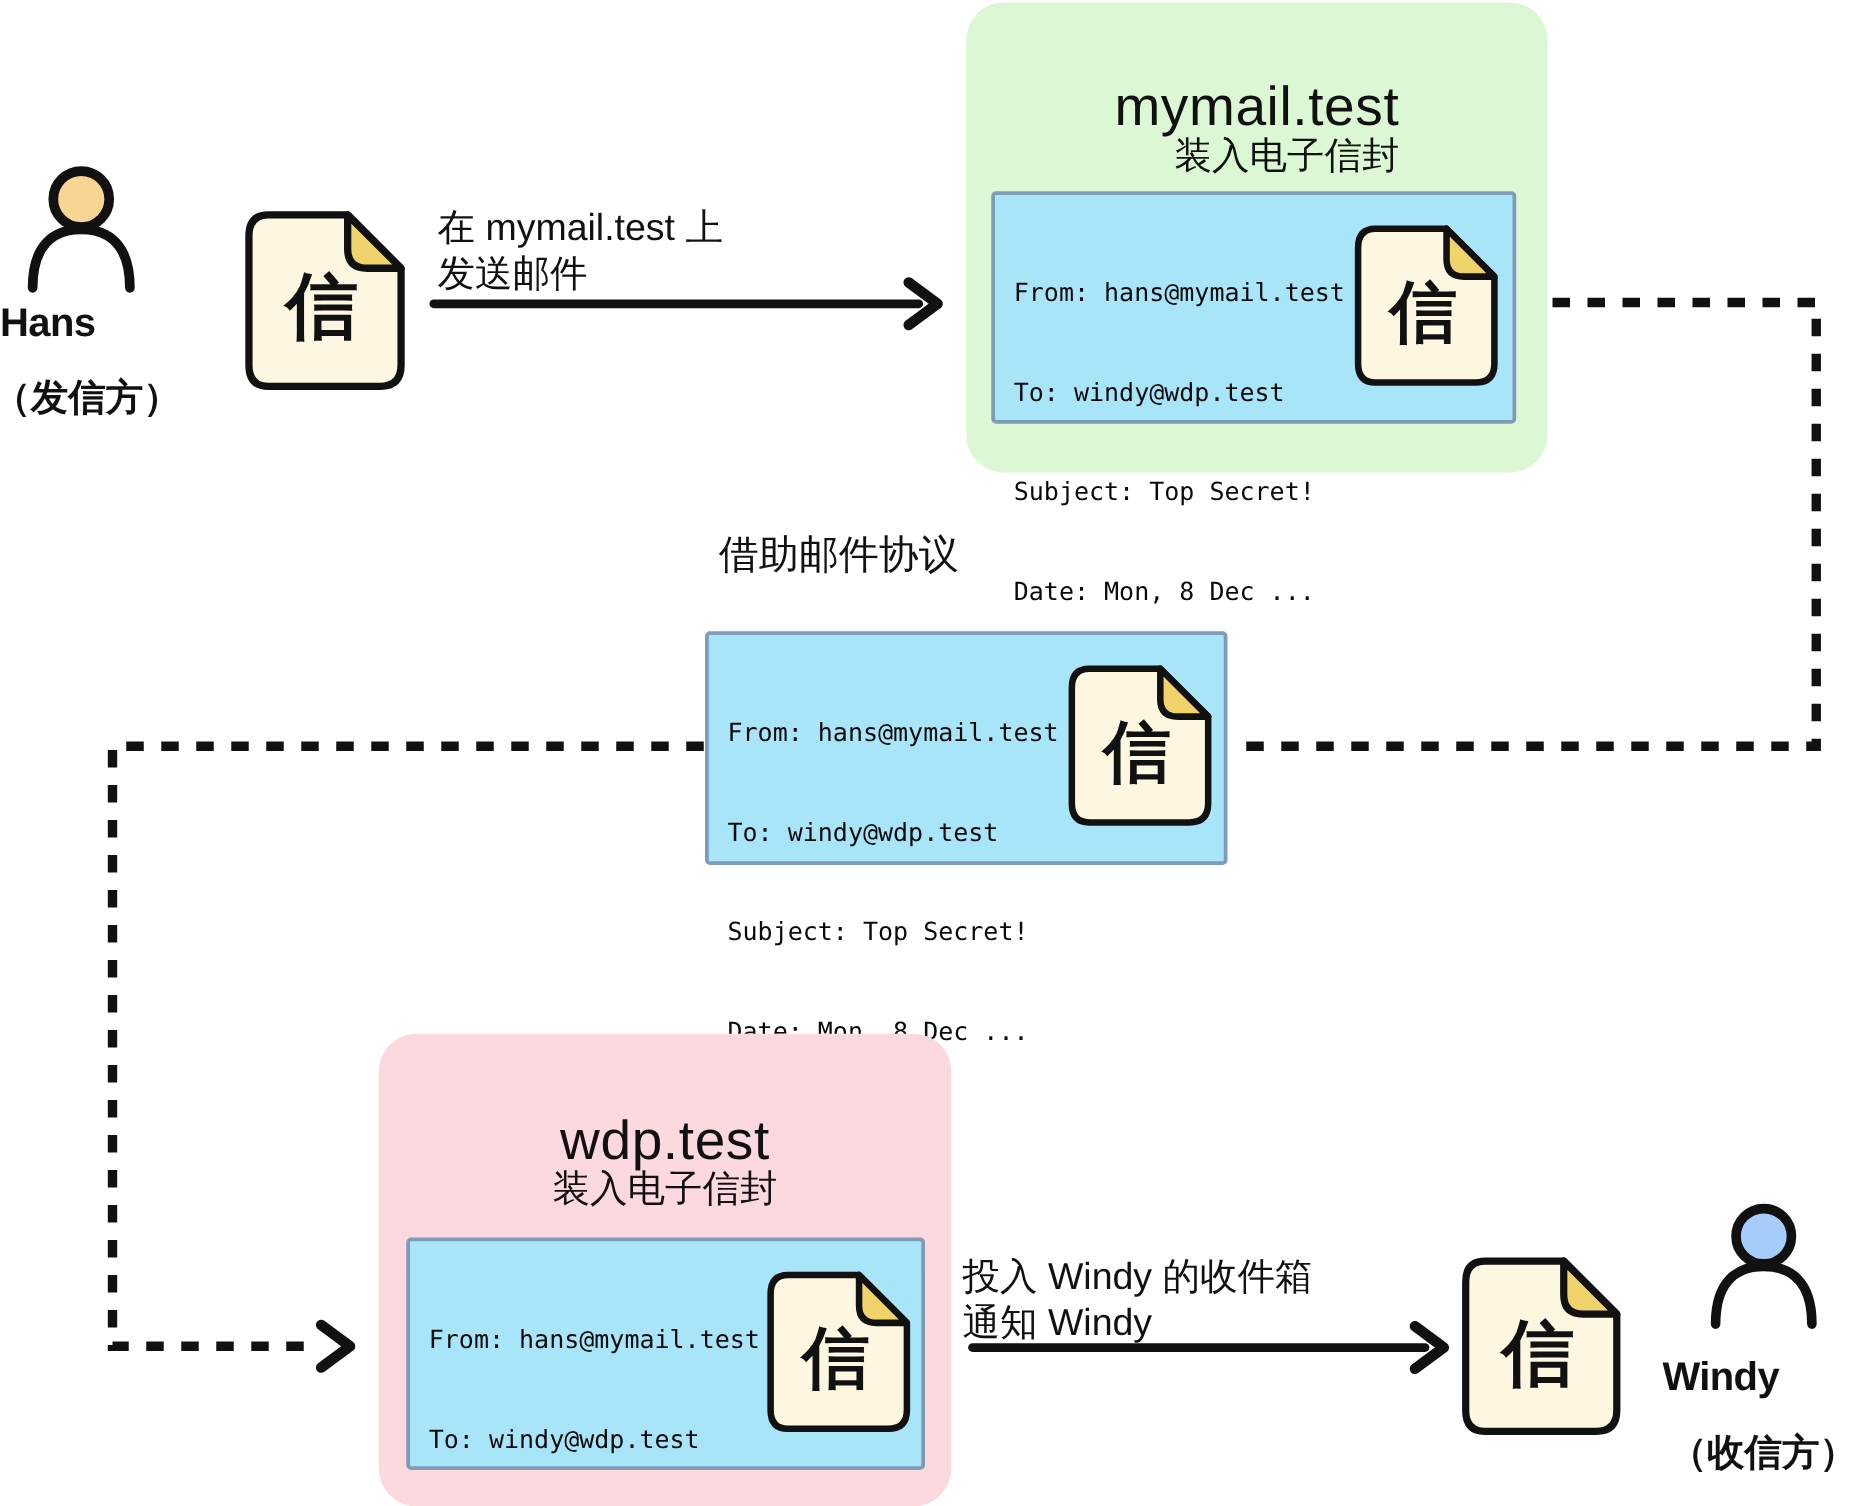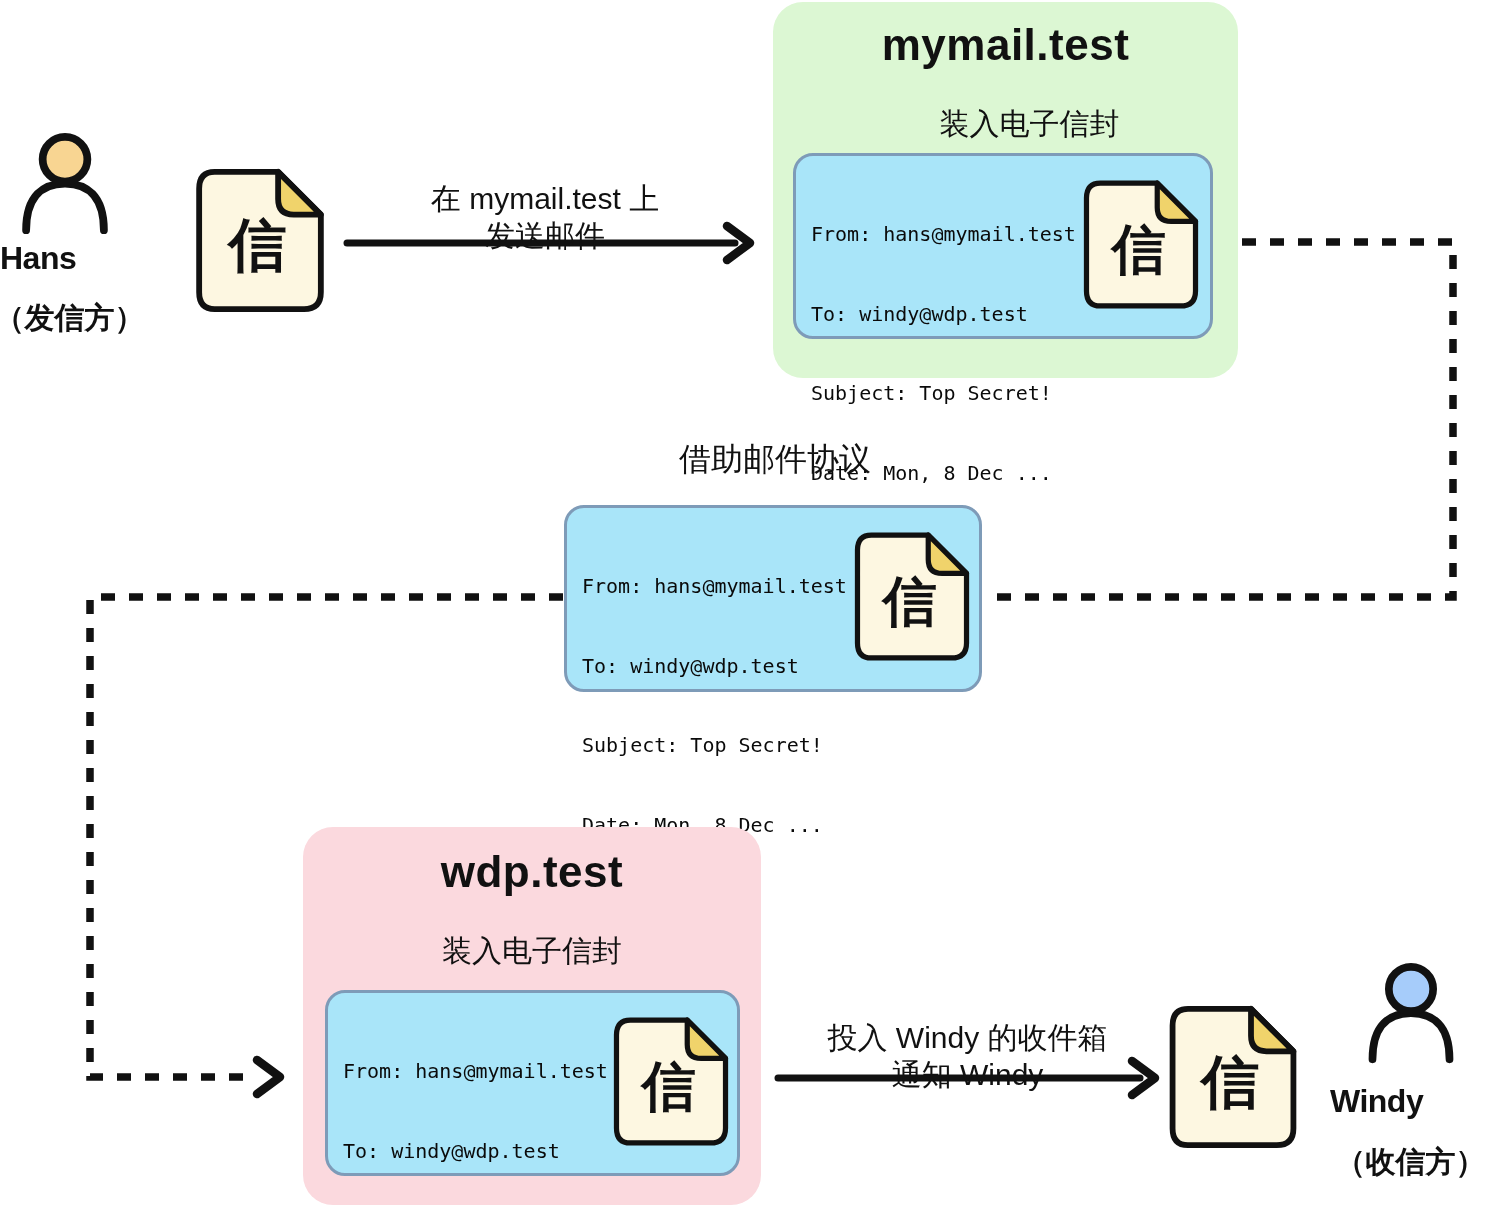--- a/index.html
+++ b/index.html
@@ -29,38 +29,39 @@
     position: absolute;
     border-radius: 30px;
   }
   .server-box.green { background: #DCF7D3; }
   .server-box.pink  { background: #FBD9DE; }
   .server-title {
     position: absolute;
     left: 0; width: 100%;
     text-align: center;
     font-size: 44px;
-    font-weight: 700;
+    font-weight: 400;
     letter-spacing: 0.5px;
+    margin-top: 41px;
   }
   .server-subtitle {
     position: absolute;
     left: 0; width: 100%;
     text-align: center;
     font-size: 30px;
     font-weight: 500;
   }
 
   
   .env-card {
     position: absolute;
     width: 420px; height: 186px;
     background: #A9E5F9;
     border: 3px solid #7E9BB8;
-    border-radius: 20px;
+    border-radius: 4px;
   }
   .env-lines {
     position: absolute;
     left: 15px; top: 12px;
     font-family: "DejaVu Sans Mono", monospace;
     font-size: 20px;
     line-height: 26.5px;
     white-space: pre;
     color: #0a0a0a;
   }
@@ -98,25 +99,24 @@
   .person-role {
     position: absolute;
     text-align: center;
     font-size: 30px;
     font-weight: 600;
   }
 
   
   .arrow-label {
     position: absolute;
-    text-align: center;
+    text-align: left;
     font-size: 30px;
     font-weight: 500;
     line-height: 37px;
-    margin-top: 16px;
   }
   .arrow-label.mid { font-size: 32px; line-height: 38px; }
 </style>
 </head>
 <body>
 
 <div id="canvas">
 
   <svg id="connectors" viewBox="0 0 1493 1205">
 

